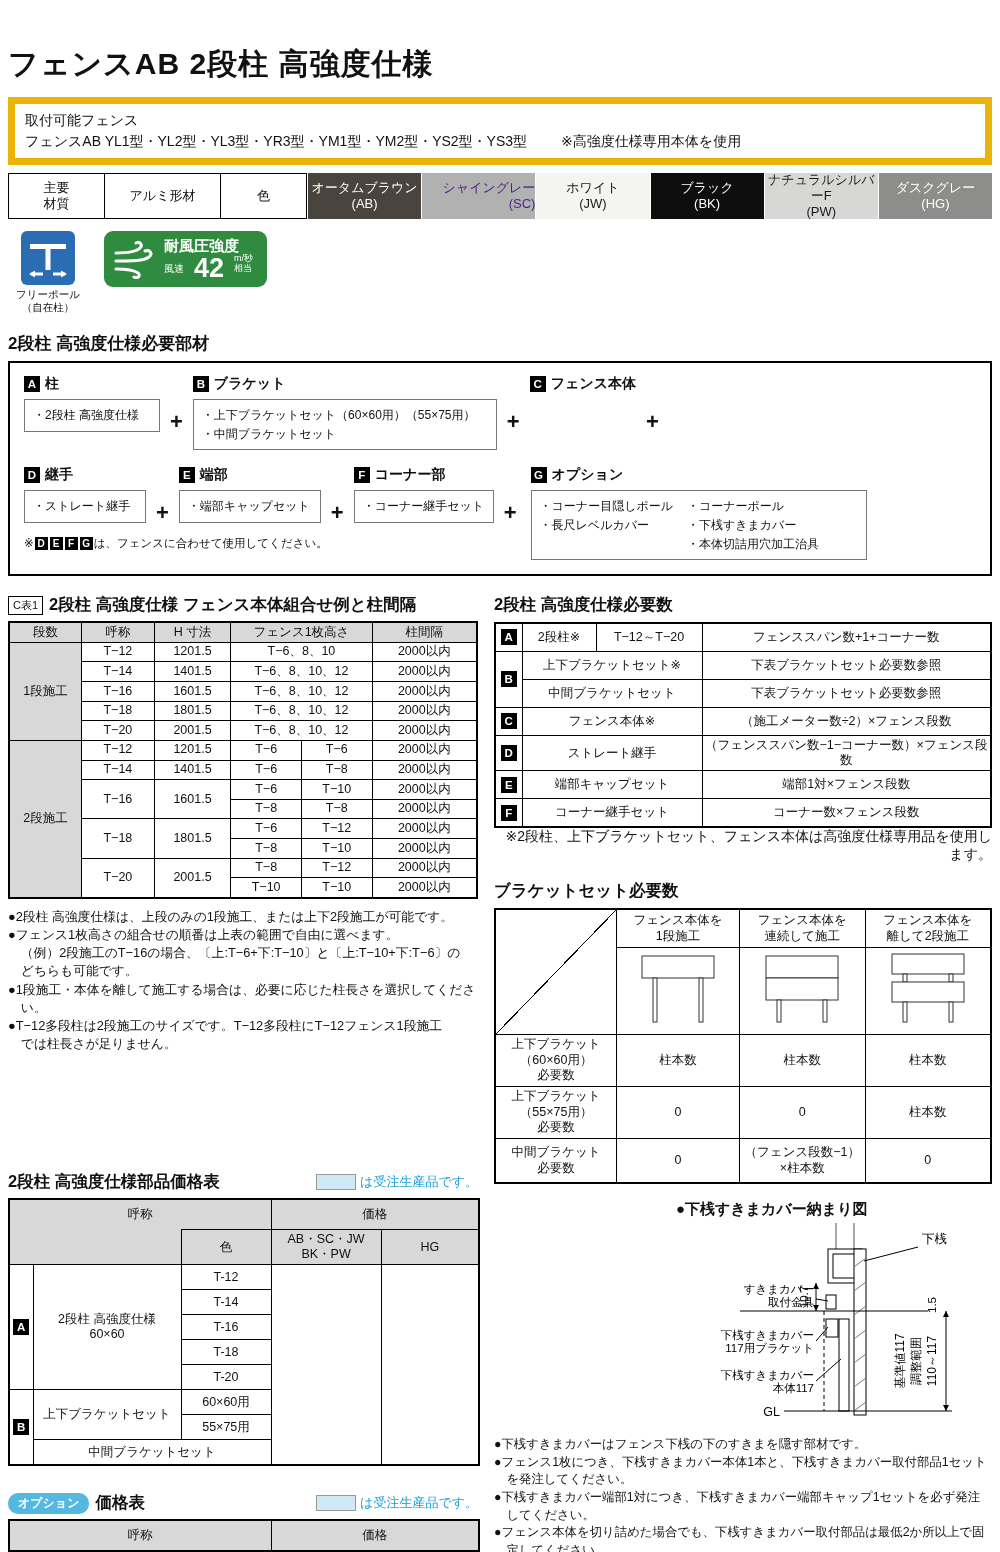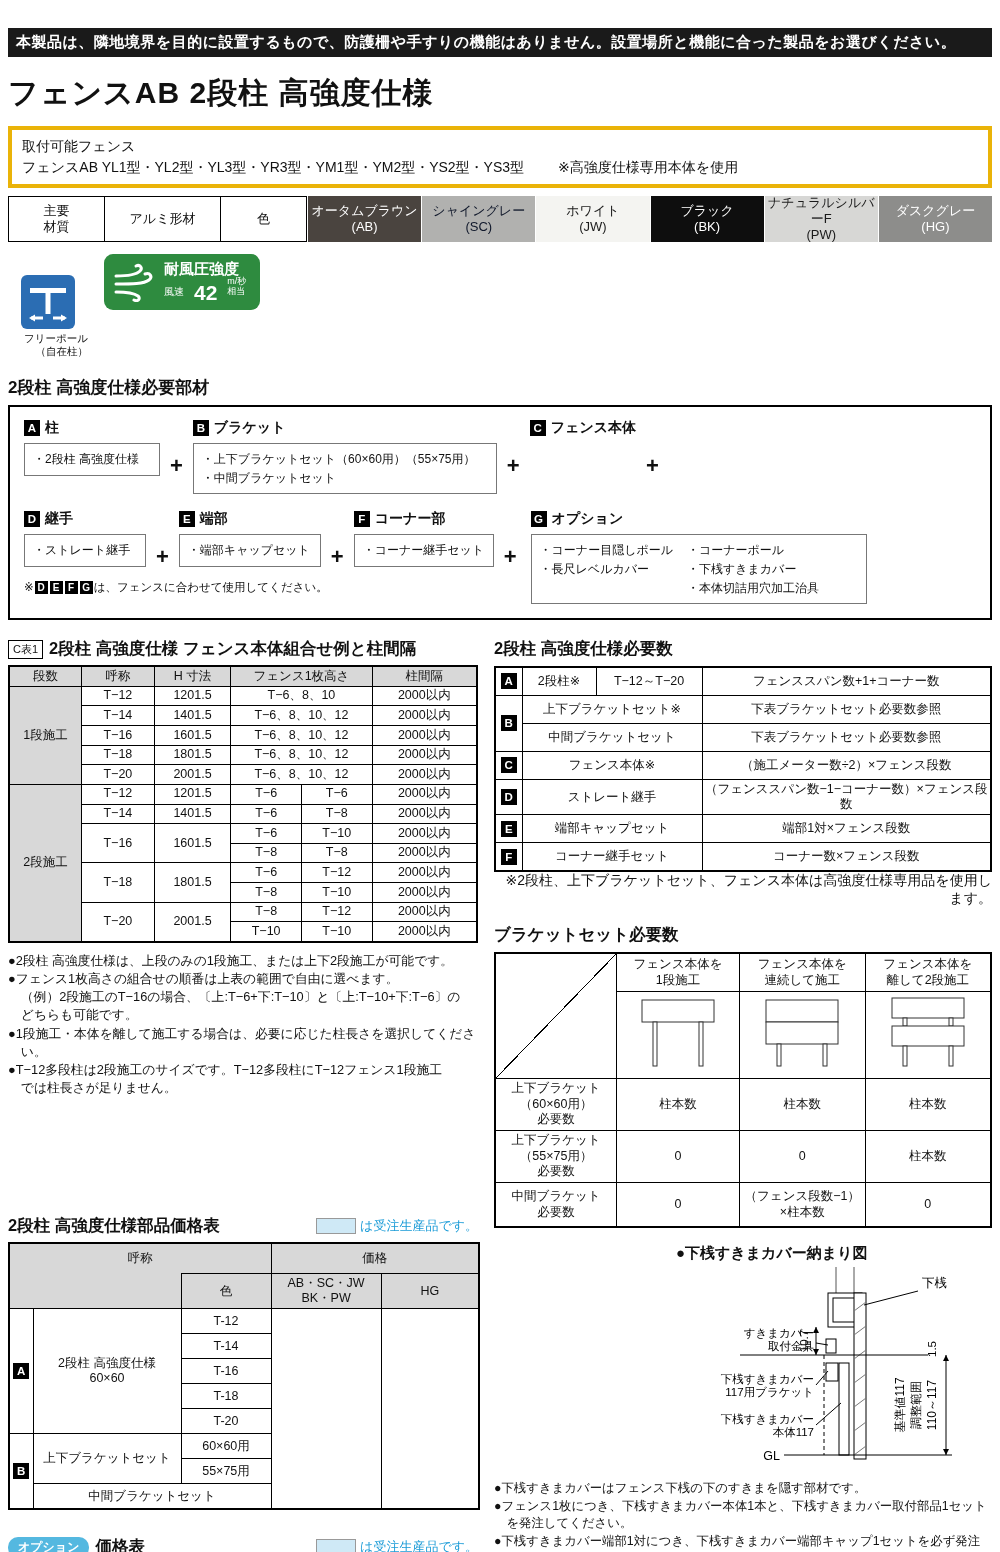--- a/index.html
+++ b/index.html
@@ -1,39 +1,39 @@
 <!DOCTYPE html>
 <html><head>
 <meta charset="utf-8">
 <style>
   html,body{margin:0;padding:0;background:#fff;}
   body{width:1000px;font-family:"Liberation Sans","DejaVu Sans",sans-serif;color:#111;}
   .page{padding:28px 8px 14px 8px;}
   
   .notice-bar{background:#1a1a1a;color:#fff;font-size:15px;font-weight:bold;padding:5px 8px;letter-spacing:.5px;}
   .page-title{font-size:30px;font-weight:bold;letter-spacing:1px;margin:16px 0 12px 0;}
-  .attach-box{border:4px solid #eab308;padding:6px 10px;font-size:14px;line-height:1.5;}
+  .attach-box{border:7px solid #eab308;padding:6px 10px;font-size:14px;line-height:1.5;}
   .attach-note{margin-left:34px;}
   
   .colors-row{display:flex;margin-top:8px;height:46px;border-radius:13px;}
   .colors-row .cell{display:flex;align-items:center;justify-content:center;text-align:center;font-size:13px;line-height:1.25;}
   .cell.plain{border:1px solid #000;border-right:none;background:#fff;}
   .cell.plain.last{border-right:1px solid #000;}
   .cell.swatch{flex:1;flex-direction:column;border-left:1px solid #fff;}
   .ml{white-space:pre-line;}
   
   .badges-row{display:flex;align-items:flex-start;gap:16px;margin-top:12px;}
-  .freepole{width:80px;text-align:right;margin-top:21px;}
+  .freepole{width:80px;text-align:center;}
   .freepole-icon{width:54px;height:54px;border-radius:6px;margin:0 auto;display:flex;align-items:center;justify-content:center;}
   .freepole-label{font-size:10.5px;line-height:1.25;margin-top:3px;}
   .wind-badge{height:56px;border-radius:9px;display:flex;align-items:center;padding:0 14px 0 10px;color:#fff;gap:8px;}
   .wind-text .wt-title{font-size:15px;font-weight:bold;line-height:1.1;}
   .wind-line{display:flex;align-items:flex-end;gap:10px;}
   .wt-prefix{font-size:10px;margin-bottom:4px;}
-  .wt-value{font-size:21px;font-weight:bold;line-height:.9;}
+  .wt-value{font-size:27px;font-weight:bold;line-height:.9;}
   .wt-units{display:flex;flex-direction:column;font-size:9px;line-height:1.1;margin-bottom:6px;}
   
   .h2{font-size:17px;font-weight:bold;margin:18px 0 6px 0;}
   .parts-box{border:2px solid #000;padding:12px 12px 14px 14px;}
   .parts-row{display:flex;align-items:flex-start;}
   .part .part-head{display:flex;align-items:center;gap:5px;font-size:14px;font-weight:bold;margin-bottom:6px;}
   .lb{display:inline-block;width:16px;height:16px;background:#000;color:#fff;font-size:11.5px;font-weight:bold;line-height:16px;text-align:center;flex:0 0 auto;}
   .lb.sm{width:13px;height:13px;font-size:10px;line-height:13px;margin:0 1px;}
   .item-box{border:1px solid #777;padding:6px 8px;font-size:12px;line-height:1.55;}
   .plus{font-size:22px;font-weight:bold;margin:34px 10px 0 10px;}
@@ -66,41 +66,40 @@
   
   .diagram-wrap{width:312px;margin:16px 4px 6px auto;}
   .diagram-title{font-size:15px;font-weight:bold;margin-bottom:0;}
   svg text{font-family:"Liberation Sans","DejaVu Sans",sans-serif;}
 </style>
 </head>
 <body>
 
 <div class="page">
 
-  <div class="notice-bar" style="background-color: rgb(26, 26, 26);">本製品は、隣地境界を目的に設置するもので、防護柵や手すりの機能はありません。設置場所と機能に合った製品をお選びください。</div>
 
   <div class="page-title">フェンスAB 2段柱 高強度仕様</div>
 
   <div class="attach-box">
     <div>取付可能フェンス</div>
     <div>
       <span>フェンスAB YL1型・YL2型・YL3型・YR3型・YM1型・YM2型・YS2型・YS3型</span><span class="attach-note">※高強度仕様専用本体を使用</span>
     </div>
   </div>
 
   <div class="colors-row">
     <div class="cell plain ml" style="width:95px;">主要
 材質</div>
     <div class="cell plain" style="width:115px;">アルミ形材</div>
     <div class="cell plain last" style="width:85px;">色</div>
     <div class="cell swatch" style="background-color: rgb(74, 68, 63); color: rgb(255, 255, 255);">
       <span>オータムブラウン</span>
         <span>(AB)</span>
     </div>
-    <div class="cell swatch" style="background-color: rgb(177, 177, 175); color: #0f172a;">
+    <div class="cell swatch" style="background-color: rgb(177, 177, 175); color: #4c1d95; align-items: flex-end;">
       <span>シャイングレー</span>
         <span>(SC)</span>
     </div>
     <div class="cell swatch" style="background-color: rgb(244, 244, 241); color: rgb(26, 26, 26);">
       <span>ホワイト</span>
         <span>(JW)</span>
     </div>
     <div class="cell swatch" style="background-color: rgb(14, 14, 14); color: rgb(255, 255, 255);">
       <span>ブラック</span>
         <span>(BK)</span>

